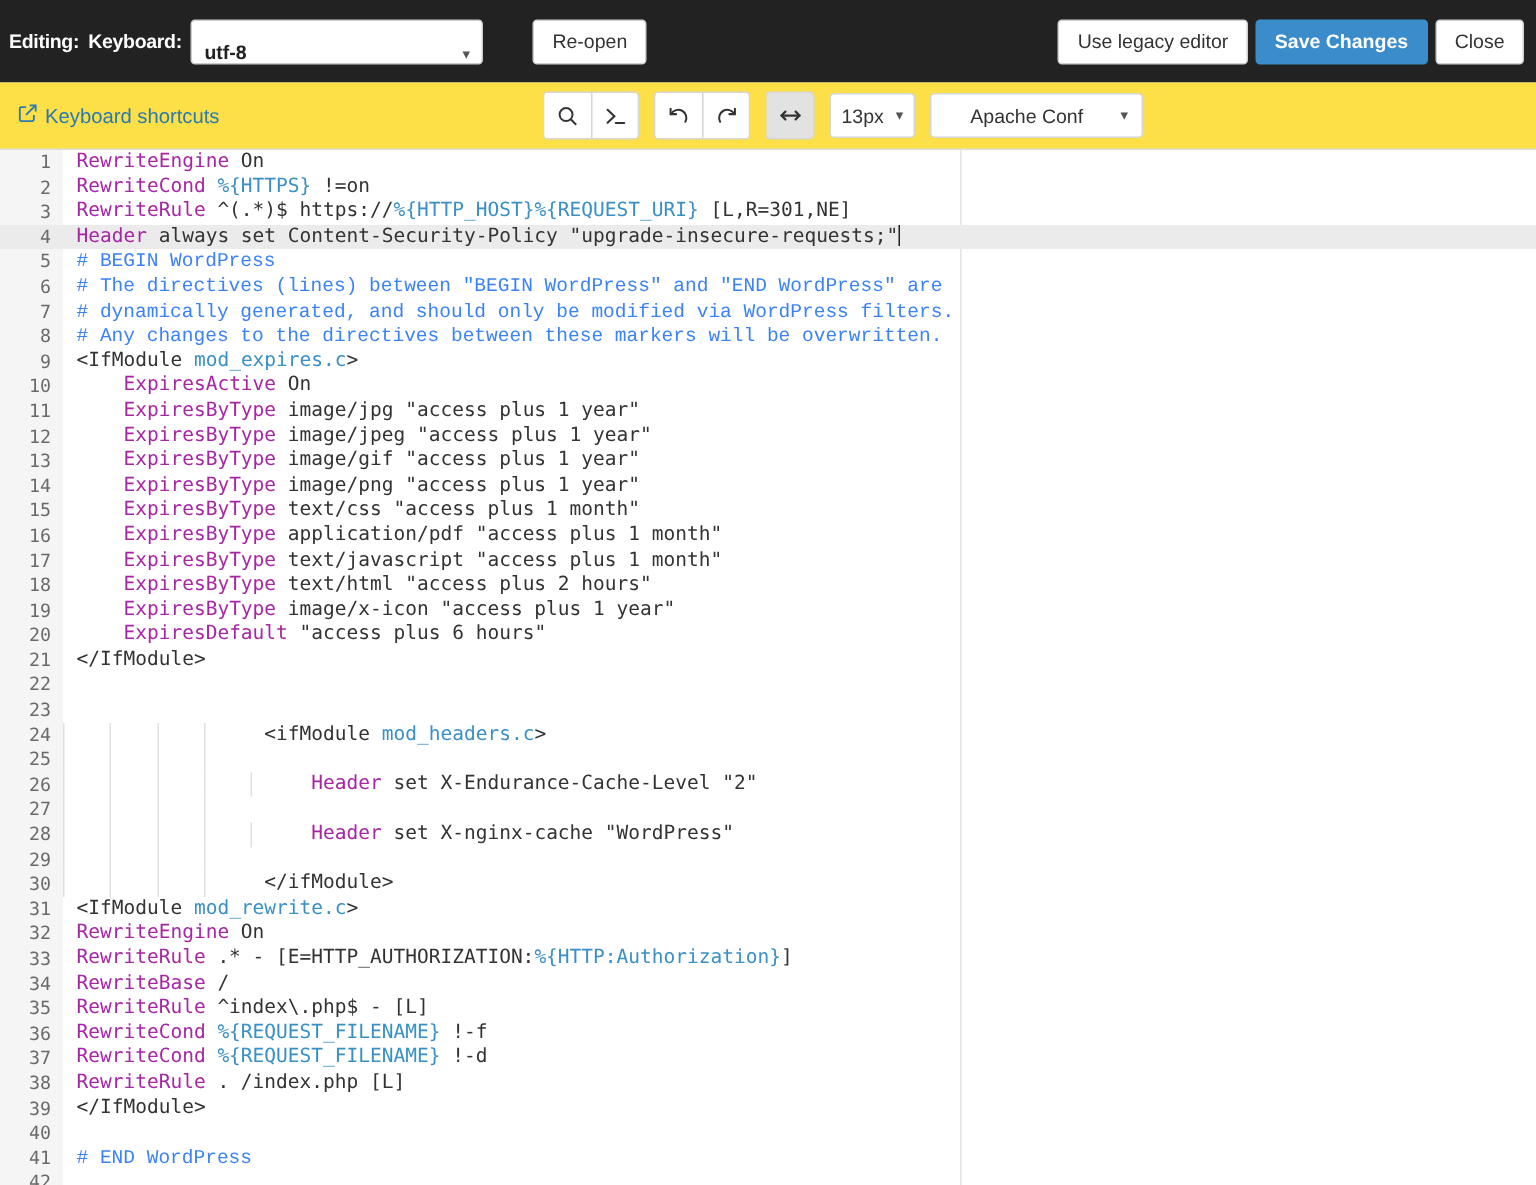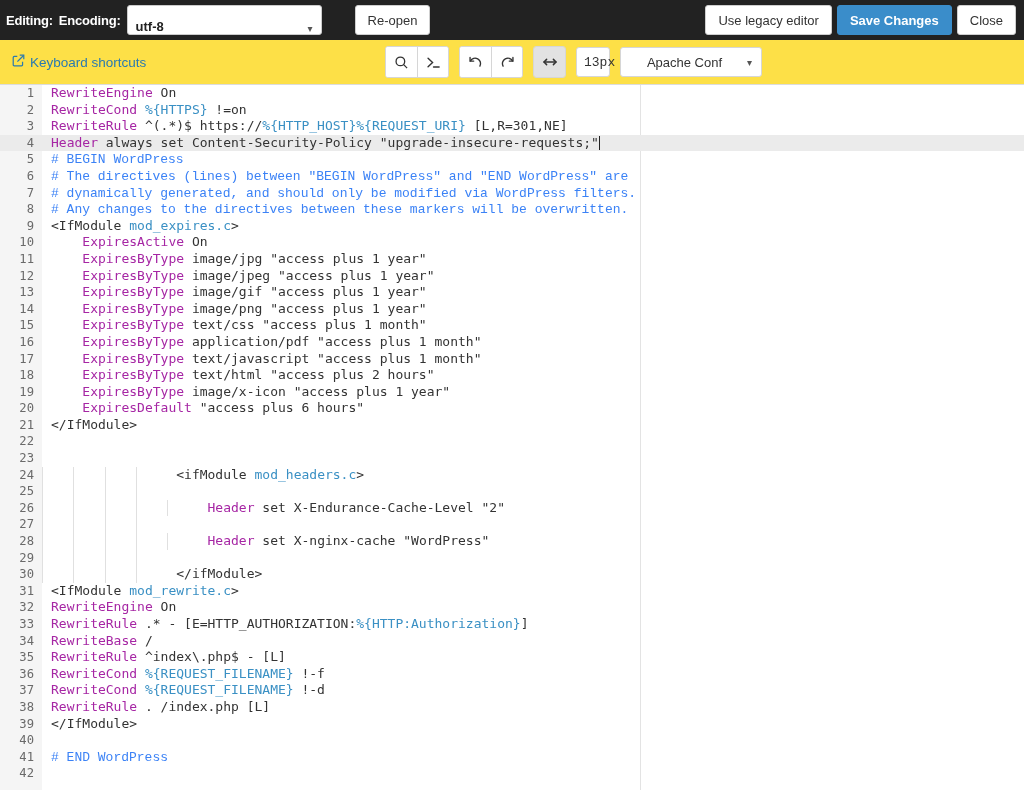--- a/index.html
+++ b/index.html
@@ -6,21 +6,21 @@
   html, body {
     margin: 0; padding: 0;
     width: 1024px; height: 790px;
     background: #ffffff;
     font-family: "Liberation Sans", sans-serif;
     overflow: hidden;
   }
 
   
   #topbar {
-    height: 40px;
+    height: 55px;
     width: 1024px;
     background: #222222;
     display: flex;
     align-items: center;
     padding: 0 8px 0 6px;
     position: relative;
   }
   .hdr-label {
     color: #ffffff;
     font-size: 13px;
@@ -143,21 +143,21 @@
     background: #fff;
     display: flex;
     align-items: center;
     justify-content: space-between;
     font-size: 13px;
     color: #333;
     padding: 0 7px;
     gap: 8px;
     cursor: pointer;
   }
-  #sel-fontsize { width: 34px; font-family: Liberation Mono, monospace; }
+  #sel-fontsize { width: 57px; }
   #sel-mode { width: 142px; padding: 0 9px; }
   #sel-mode .lbl { flex: 1; text-align: center; }
 
   
   #editor {
     position: relative;
     width: 1024px;
     height: 706px;
     background: #ffffff;
     overflow: hidden;
@@ -226,21 +226,21 @@
     background: #e0e0e0;
   }
 </style>
 </head>
 <body>
 
 <div id="topbar">
   <span class="hdr-label">Editing:</span>
 
 
-  <span class="hdr-label">Encoding:</span>
+  <span class="hdr-label">Keyboard:</span>
 
   <div class="enc-select">
     <span>utf-8</span>
     <span class="caret">▾</span>
   </div>
 
   <div class="btn" id="btn-reopen">Re-open</div>
 
   <div class="spacer"></div>
 

